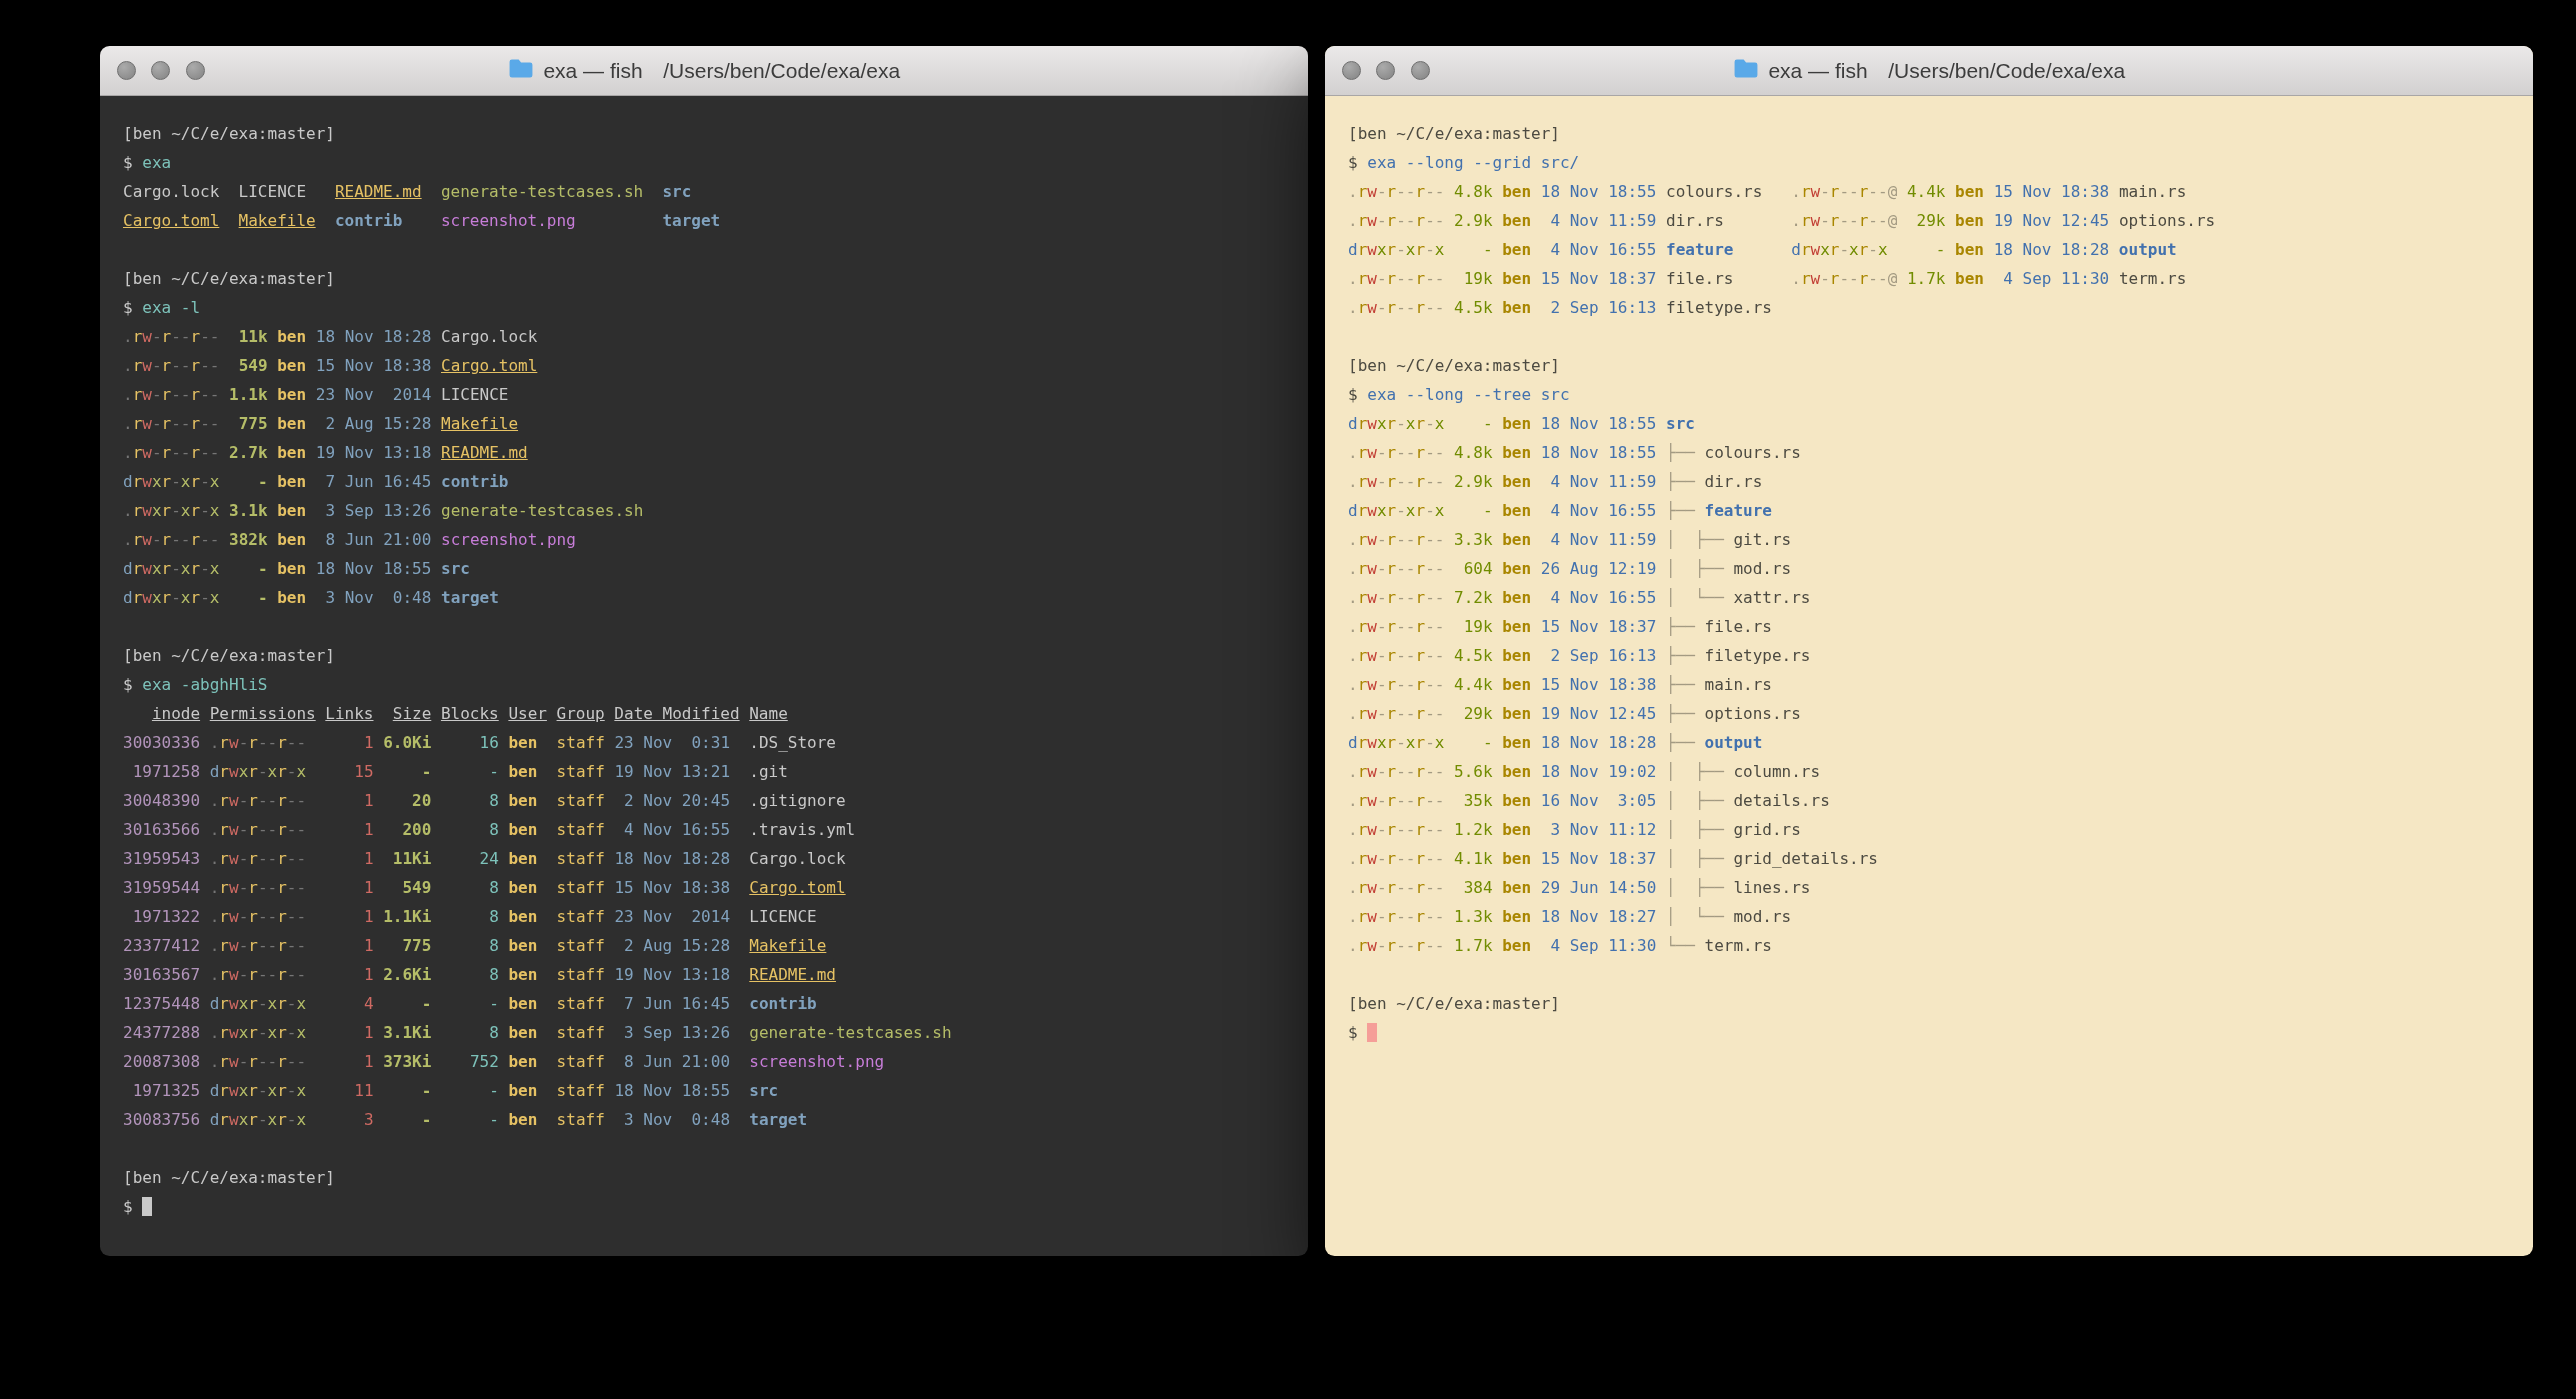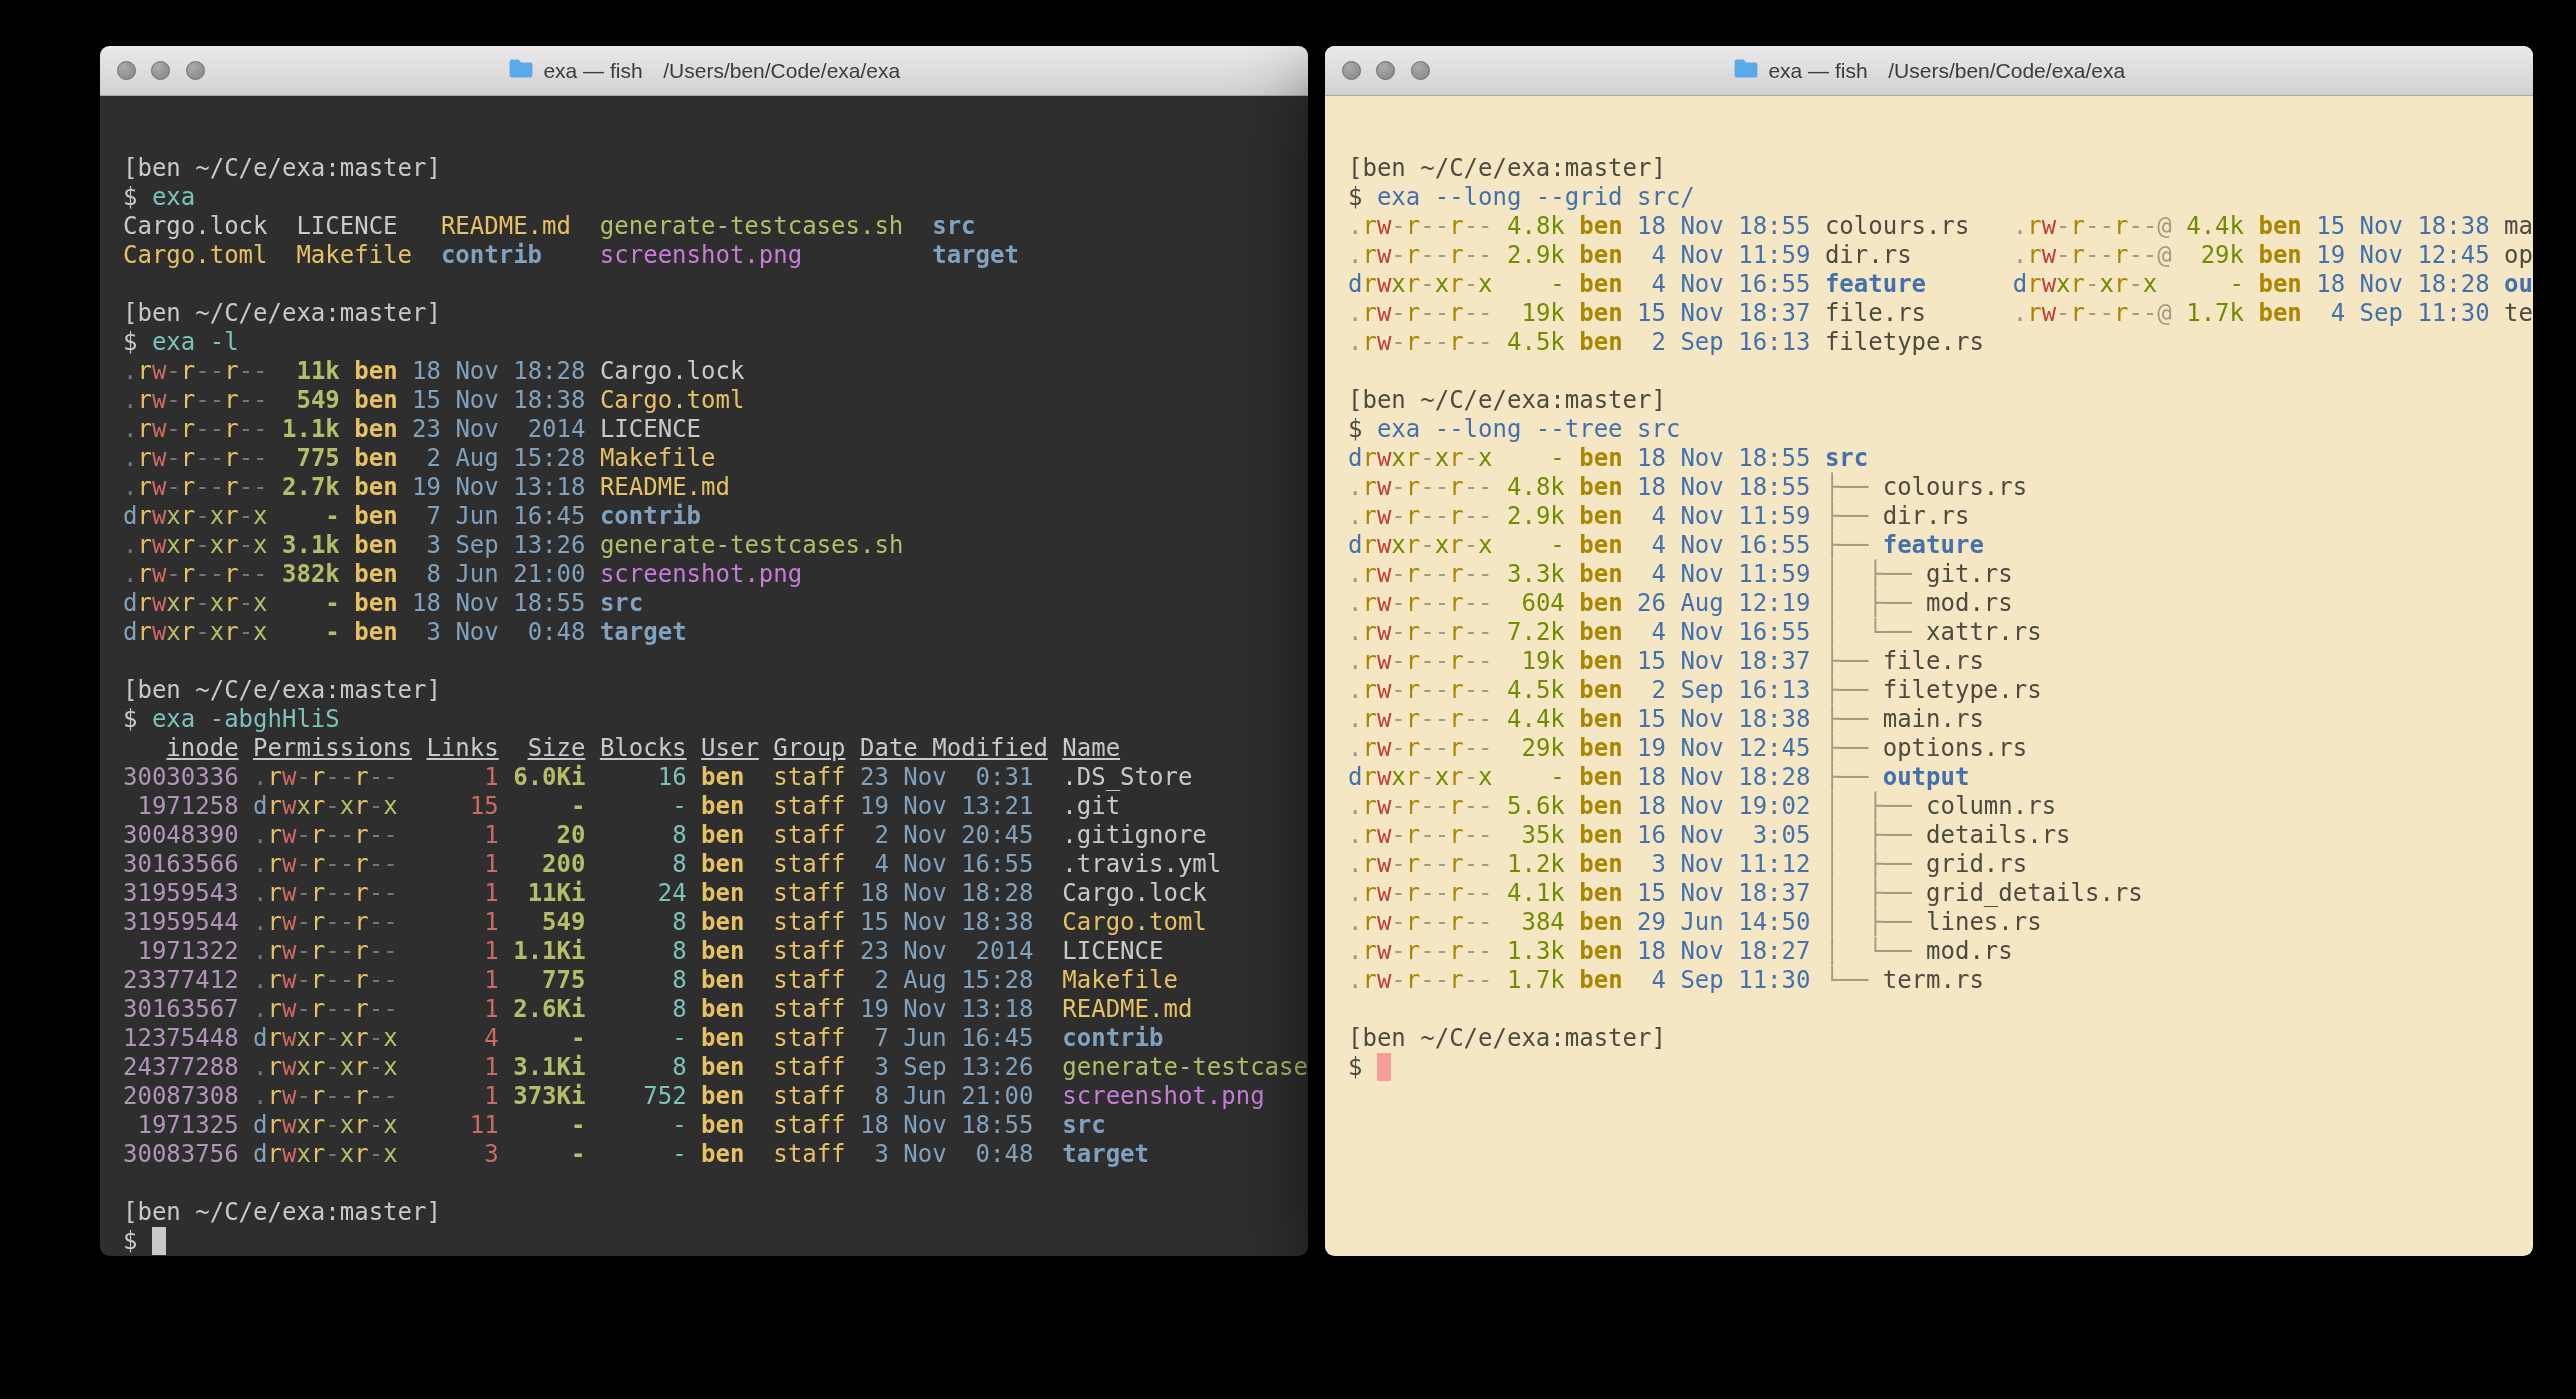--- a/index.html
+++ b/index.html
@@ -19,36 +19,36 @@
   .traffic { display:flex; gap:15.3px; margin-left:17px; z-index:2; }
   .dot { width:19px; height:19px; border-radius:50%;
          background:radial-gradient(circle at 35% 30%, #ababab, #838383);
          border:1px solid #6e6e6e; }
   .title { position:absolute; left:0; right:0; height:100%;
            display:flex; justify-content:center; align-items:center; gap:9.6px;
            font-family:"Liberation Sans", sans-serif; font-size:21px;
            color:var(--title-text,#3c3c3c); pointer-events:none; }
   .title .path { margin-left:11px; }
 
-  .terminal { padding:23px 16px 0 23px; font-size:24px; line-height:29px;
-              white-space:pre; height:calc(100% - 50px);margin-top:35px; }
+  .terminal { padding:23px 16px 0 23px; font-size:16px; line-height:29px;
+              white-space:pre; height:calc(100% - 50px); }
   .line { height:29px; }
 
   
   .theme-dark { background:var(--dark-bg,#2e2e2e); }
   .theme-dark .terminal { color:var(--dark-fg,#c9c9c9); }
   .theme-dark .sg-cmd { color:var(--dark-cyan,#7dc2ba); }
   .theme-dark .sg-sz  { color:var(--dark-green,#b5bd68);font-weight:bold; }
   .theme-dark .sg-usr { color:var(--dark-yellow,#e6c264); font-weight:bold; }
   .theme-dark .sg-grp { color:var(--dark-yellow,#e6c264); }
   .theme-dark .sg-dt  { color:var(--dark-blue,#81a2be); }
   .theme-dark .sg-dir { color:var(--dark-blue,#81a2be); font-weight:bold; }
   .theme-dark .sg-exe { color:var(--dark-green,#b5bd68); font-weight:normal; }
   .theme-dark .sg-img { color:var(--dark-magenta,#c77dd8);text-align:right; }
-  .theme-dark .sg-bld { color:var(--dark-yellow,#e6c264); }
+  .theme-dark .sg-bld { color:var(--dark-yellow,#e6c264); text-decoration:underline; }
   .theme-dark .sg-lnk { color:var(--dark-red,#cf6a63); }
   .theme-dark .sg-blk { color:var(--dark-cyan,#7dc2ba); }
   .theme-dark .sg-ino { color:var(--dark-purple,#b294bb); }
   .theme-dark .sg-hdr { text-decoration:underline; }
   .theme-dark .p-r { color:var(--dark-yellow,#e6c264); }
   .theme-dark .p-w { color:var(--dark-red,#cf6a63); }
   .theme-dark .p-x { color:var(--dark-green,#b5bd68); }
   .theme-dark .p-d { color:var(--dark-blue,#81a2be); }
   .theme-dark .p-dash { color:var(--dark-gray,#767676); }
   .theme-dark .sg-cur { background:var(--dark-cursor,#c9c9c9); }

